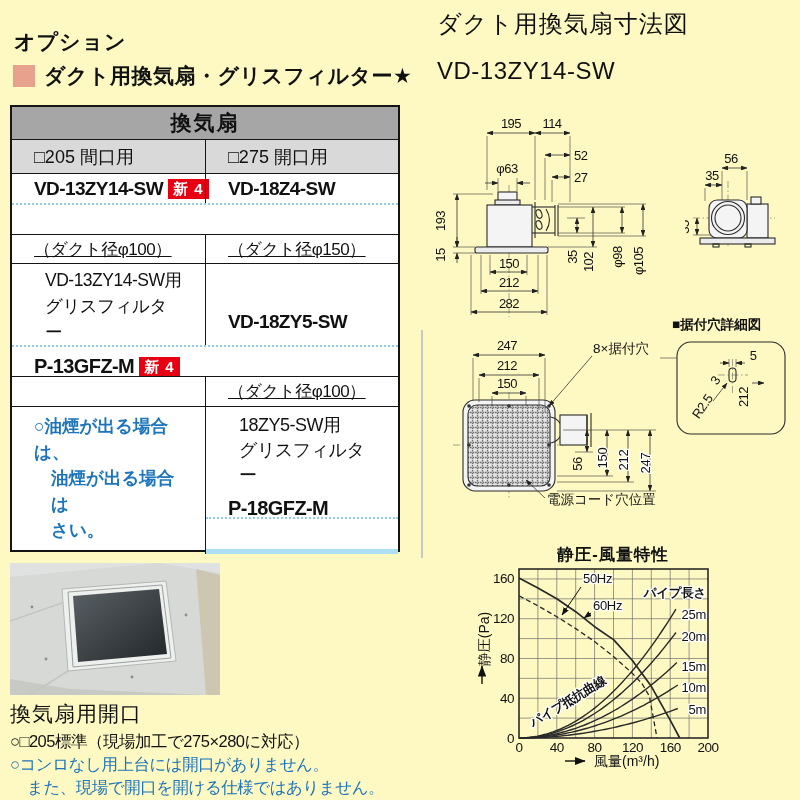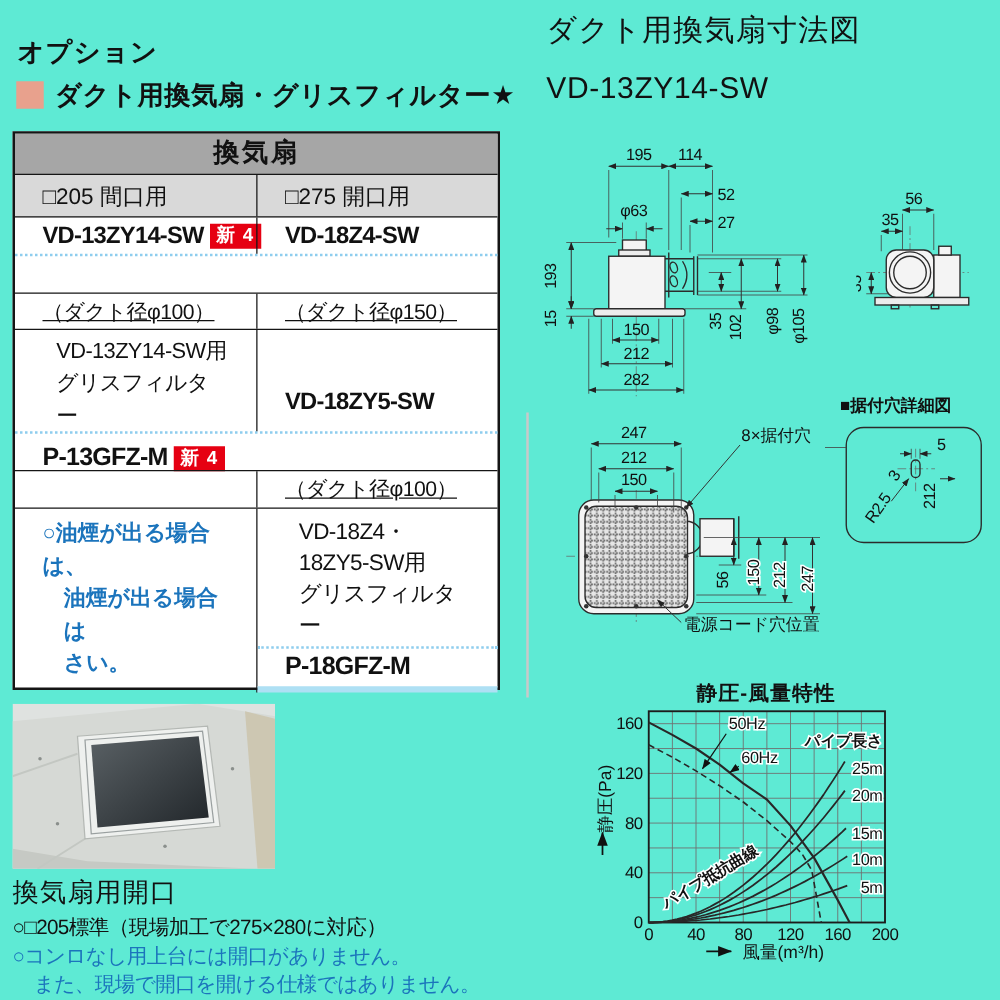--- a/index.html
+++ b/index.html
@@ -1,16 +1,16 @@
 <!DOCTYPE html>
 <html><head>
 <meta charset="utf-8">
 <style>
   html,body{margin:0;padding:0;background:#fff;}
-  .page{position:relative;width:800px;height:800px;background:#5eead4;overflow:hidden;
+  .page{position:relative;width:800px;height:800px;background:#fef9c3;overflow:hidden;
         font-family:"Liberation Sans","DejaVu Sans",sans-serif;color:#111;}
   .abs{position:absolute;}
   
   .opt-title{left:14px;top:28px;font-size:21px;font-weight:bold;letter-spacing:1px;}
   .sec-row{left:13px;top:62px;display:flex;align-items:center;}
   .bullet{width:22px;height:22px;background:#e8a18d;display:inline-block;margin-right:9px;}
   .sec-title{font-size:21px;font-weight:bold;letter-spacing:.5px;}
   
   .vtable{left:10px;top:105px;width:390px;height:447px;border:2px solid #151515;box-sizing:border-box;background:#fff;}
   .vtable .row{display:flex;box-sizing:border-box;position:relative;}
@@ -133,21 +133,20 @@
       <div class="cell cl-r duct">（ダクト径φ100）</div>
     </div>
 
     <div class="row t-last">
       <div class="cell cl-l note">
         <div>○油煙が出る場合は、</div>
         <div class="ind">油煙が出る場合は</div>
         <div class="ind">さい。</div>
       </div>
       <div class="cell cl-r last-r">
-        <div class="gl">VD-18Z4・</div>
         <div class="gl">18ZY5-SW用</div>
         <div class="gl">グリスフィルター</div>
         <span class="model">P-18GFZ-M</span>
         <div class="lr-dotted"></div>
         <div class="lr-cyan"></div>
       </div>
     </div>
   </div>
 
   <svg class="abs" style="left:10px;top:563px;" width="210" height="132" viewBox="0 0 210 132">

